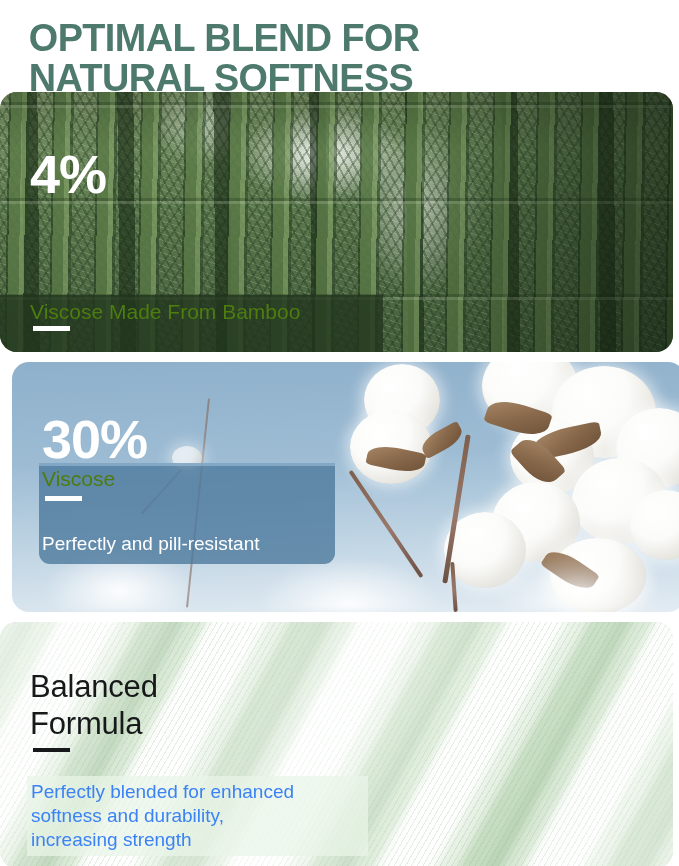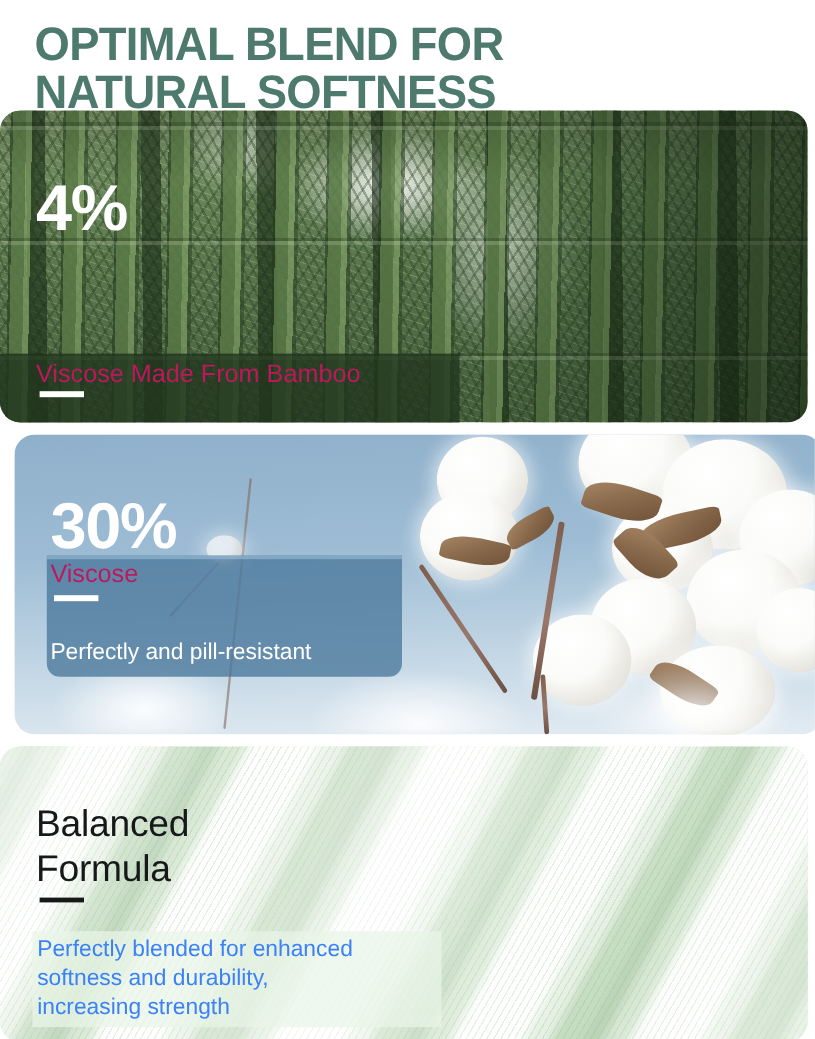--- a/index.html
+++ b/index.html
@@ -133,21 +133,21 @@
     letter-spacing: -1px;
     z-index: 4;
   }
   .subhead-light {
     position: absolute;
     left: 30px;
     top: 207px;
     font-size: 21px;
     line-height: 26px;
     font-weight: normal;
-    color: #be185d;
+    color: #4d7c0f;
     z-index: 4;
   }
   .rule-light {
     position: absolute;
     left: 33px;
     top: 234px;
     width: 37px;
     height: 5px;
     background: #ffffff;
     z-index: 4;

